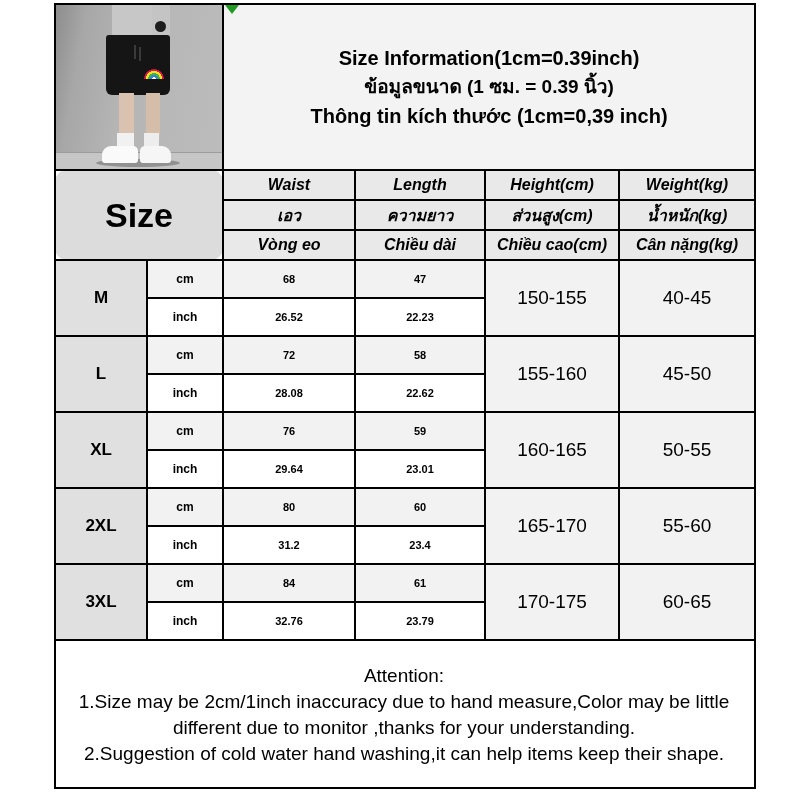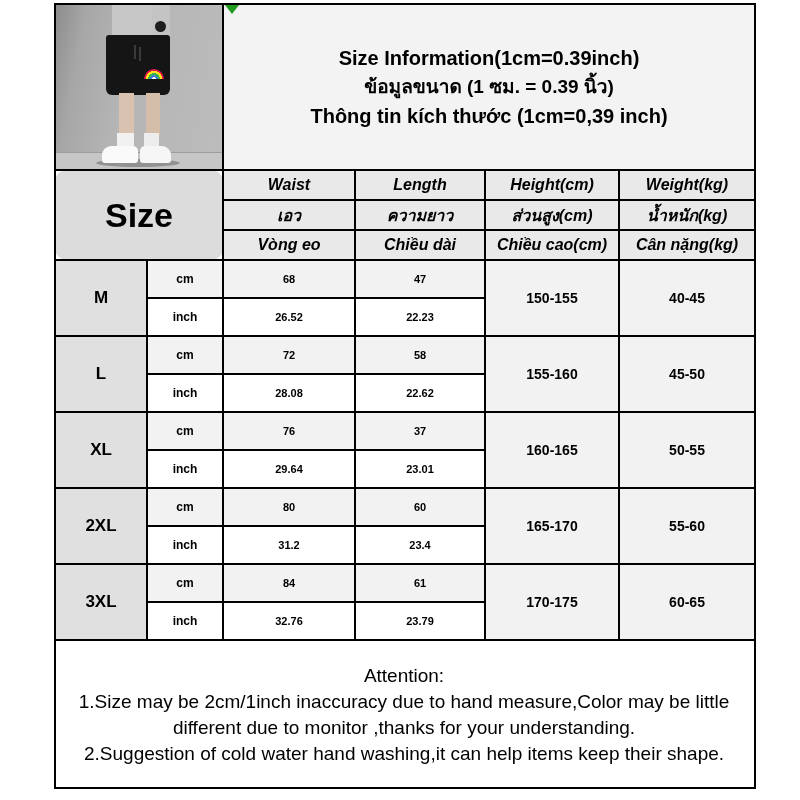--- a/index.html
+++ b/index.html
@@ -25,21 +25,21 @@
     border-left:7px solid transparent;border-right:7px solid transparent;border-top:9px solid #1f9b1f;}
   td.size-big{background:#dcdcdc;font-size:34px;font-weight:700;border-radius:12px;}
   td.head{background:#e9e9e9;font-weight:700;font-size:16px;font-style:italic;}
   td.size-l{background:#e0e0e0;font-weight:700;font-size:17px;}
   td.unit{font-weight:700;font-size:12px;}
   td.u-cm{background:#f2f2f2;}
   td.u-inch{background:#ffffff;}
   td.val{font-weight:700;font-size:11px;}
   td.v-cm{background:#f2f2f2;}
   td.v-inch{background:#ffffff;}
-  td.range{background:#f2f2f2;font-weight:700;font-size:14px;}
+  td.range{background:#f2f2f2;font-weight:400;font-size:19px;}
   td.attention-cell{background:#ffffff;text-align:left;vertical-align:top;}
   .att-inner{padding:2px 6px 0 4px;font-size:19px;line-height:26px;font-weight:400;}
   
   .photo{position:relative;width:100%;height:164px;overflow:hidden;
     background:linear-gradient(100deg,#8d8d8d 0%,#a7a7a7 16%,#b5b5b5 42%,#bcbcbc 100%);}
   .floor{position:absolute;left:0;bottom:0;width:100%;height:16px;background:#c6c6c6;border-top:1px solid #9c9c9c;}
   .shoe-shadow{position:absolute;left:40px;bottom:2px;width:84px;height:8px;background:rgba(80,80,80,.45);border-radius:50%;}
   .tee{position:absolute;left:56px;top:0;width:50px;height:36px;background:#c7c7c7;border-radius:0 0 8px 8px;}
   .arm{position:absolute;left:96px;top:0;width:18px;height:42px;background:#c4c4c4;border-radius:0 0 9px 9px;}
   .watch{position:absolute;left:99px;top:16px;width:11px;height:11px;background:#1e1e1e;border-radius:50%;}
@@ -143,21 +143,21 @@
   <tr class="r-data">
     <td class="unit u-inch">inch</td>
     <td class="val v-inch">28.08</td>
     <td class="val v-inch">22.62</td>
   </tr>
 
   <tr class="r-data">
     <td class="size-l" rowspan="2">XL</td>
     <td class="unit u-cm">cm</td>
     <td class="val v-cm">76</td>
-    <td class="val v-cm">37</td>
+    <td class="val v-cm">59</td>
     <td class="range" rowspan="2">160-165</td>
     <td class="range" rowspan="2">50-55</td>
   </tr>
   <tr class="r-data">
     <td class="unit u-inch">inch</td>
     <td class="val v-inch">29.64</td>
     <td class="val v-inch">23.01</td>
   </tr>
 
   <tr class="r-data">

